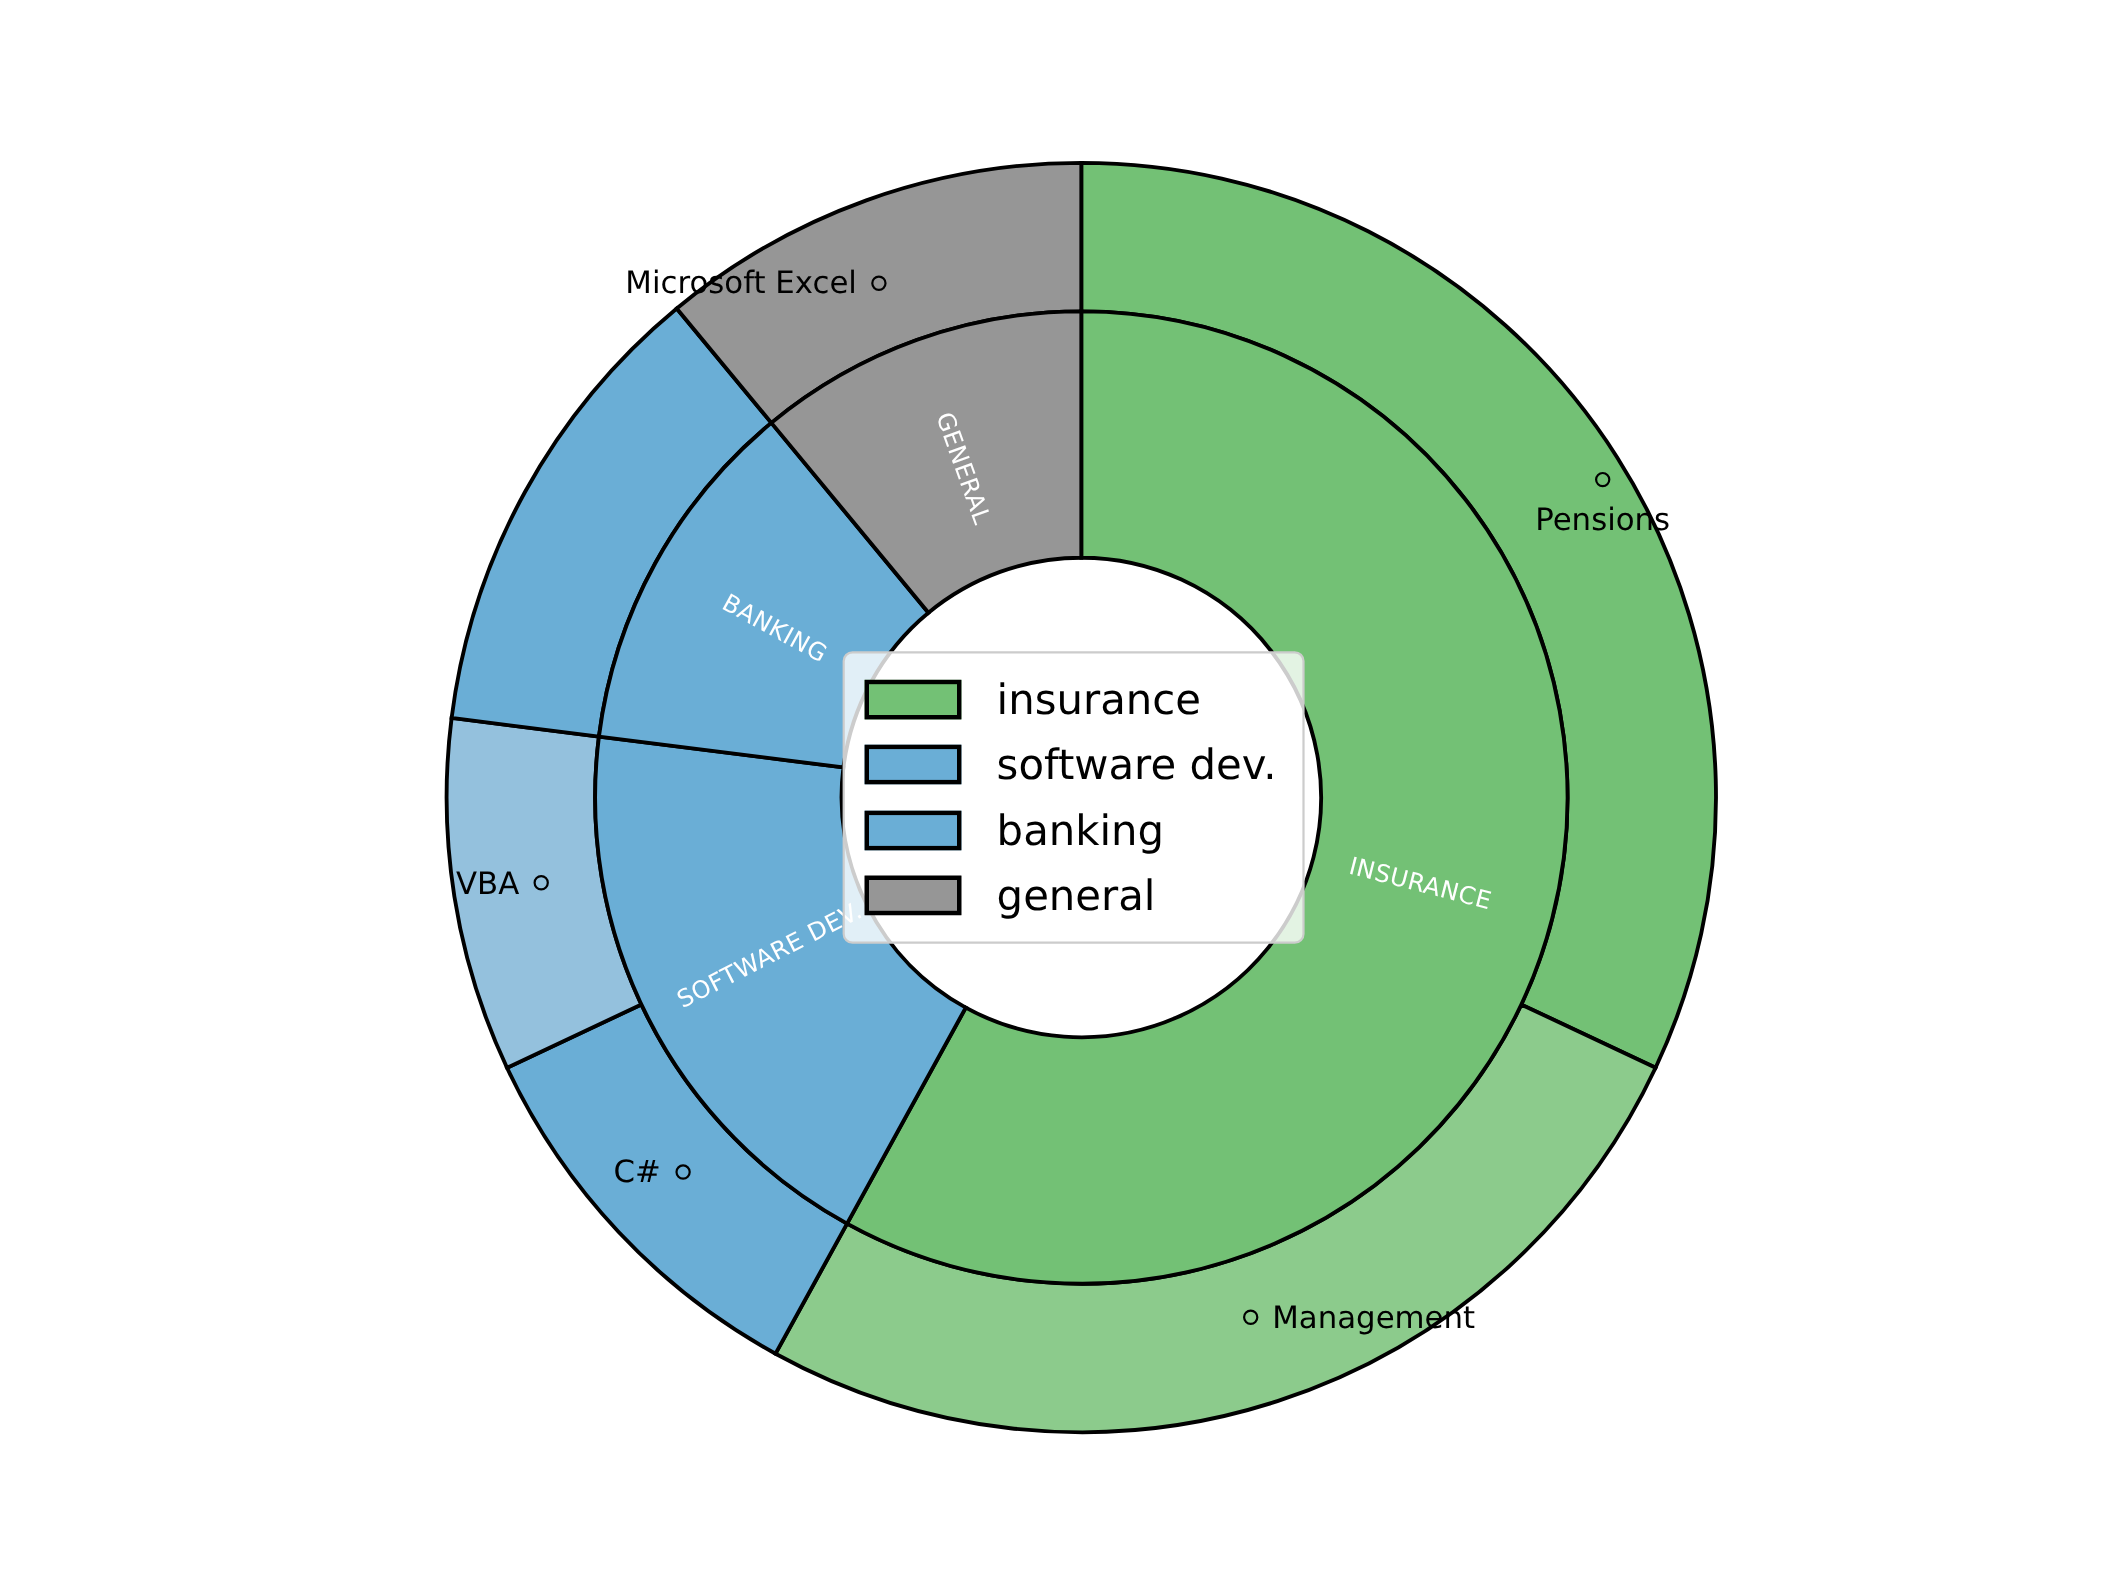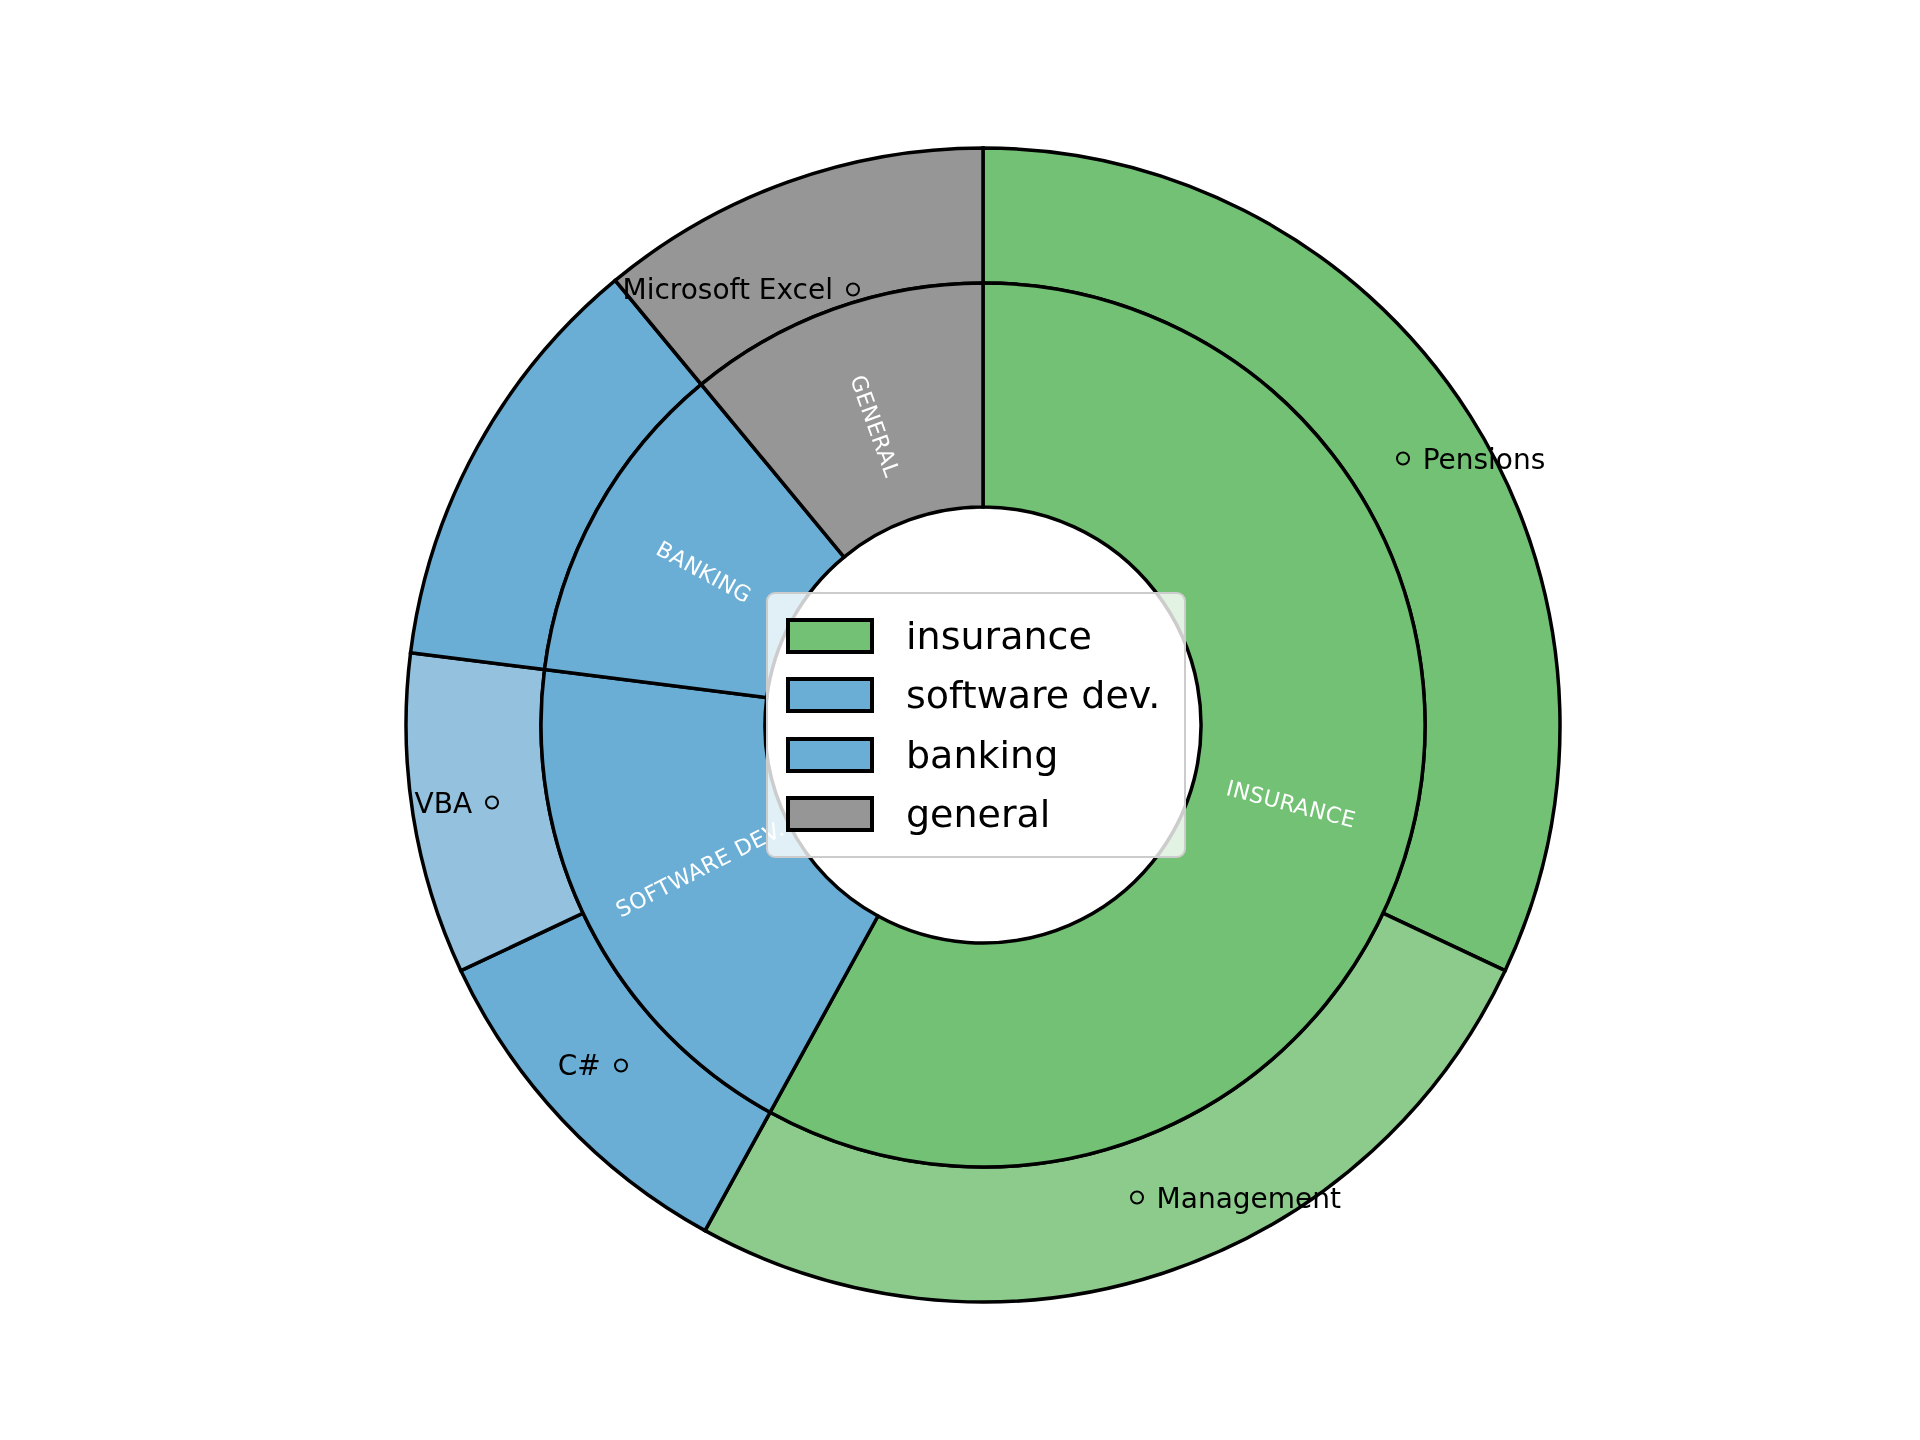--- a/index.html
+++ b/index.html
@@ -101,37 +101,37 @@
       <path d="M 770.06 1112.33 A 442 442 0 0 1 544.49 669.60 L 766.72 697.68 A 218 218 0 0 0 877.98 916.03 Z" fill="#6aaed6" stroke="#000000" stroke-width="3.5"></path>
       <path d="M 544.49 669.60 A 442 442 0 0 1 701.26 384.43 L 844.04 557.03 A 218 218 0 0 0 766.72 697.68 Z" fill="#6aaed6" stroke="#000000" stroke-width="3.5"></path>
       <path d="M 701.26 384.43 A 442 442 0 0 1 983.00 283.00 L 983.00 507.00 A 218 218 0 0 0 844.04 557.03 Z" fill="#969696" stroke="#000000" stroke-width="3.5"></path>
     </svg>
 
   <div class="ring-label" style="left: 1291.01px; top: 804.083px; transform: translate(-50%, -50%) rotate(14.4deg); color: rgb(255, 255, 255);">INSURANCE</div>
   <div class="ring-label" style="left: 699.66px; top: 869.369px; transform: translate(-50%, -50%) rotate(-27deg); color: rgb(255, 255, 255);">SOFTWARE DEV.</div>
   <div class="ring-label" style="left: 704.334px; top: 571.802px; transform: translate(-50%, -50%) rotate(28.8deg); color: rgb(255, 255, 255);">BANKING</div>
   <div class="ring-label" style="left: 875.281px; top: 425.8px; transform: translate(-50%, -50%) rotate(70.2deg); color: rgb(255, 255, 255);">GENERAL</div>
 
-  <div class="outer-label" style="top: 458.694px; transform: translateY(-50%); color: rgb(0, 0, 0); left: 1395.63px;">
+  <div class="outer-label" style="top: 458.694px; transform: translateY(-50%); color: rgb(0, 0, 0); left: 1395.63px; flex-direction: column;">
     <span class="pt-marker"></span>
     <span class="ol-text">Pensions</span>
   </div>
   <div class="outer-label" style="top: 1197.68px; transform: translateY(-50%); color: rgb(0, 0, 0); left: 1129.58px;">
     <span class="pt-marker"></span>
     <span class="ol-text">Management</span>
   </div>
   <div class="outer-label side-left" style="top: 1065.22px; transform: translateY(-50%); color: rgb(0, 0, 0); right: 1292.3px;">
     <span class="pt-marker"></span>
     <span class="ol-text">C#</span>
   </div>
   <div class="outer-label side-left" style="top: 802.748px; transform: translateY(-50%); color: rgb(0, 0, 0); right: 1420.88px; text-align: center;">
     <span class="pt-marker"></span>
     <span class="ol-text">VBA</span>
   </div>
-  <div class="outer-label side-left" style="top: 257.382px; transform: translateY(-50%); color: rgb(0, 0, 0); right: 1060px; margin-top: 32px;">
+  <div class="outer-label side-left" style="top: 257.382px; transform: translateY(-50%); color: rgb(0, 0, 0); right: 1114px;">
     <span class="pt-marker"></span>
     <span class="ol-text">Microsoft Excel</span>
   </div>
 
   <div class="legend">
     <div class="legend-row">
       <span class="swatch" style="background: rgb(115, 193, 117);"></span>
       <span class="legend-label">insurance</span>
     </div>
     <div class="legend-row">

